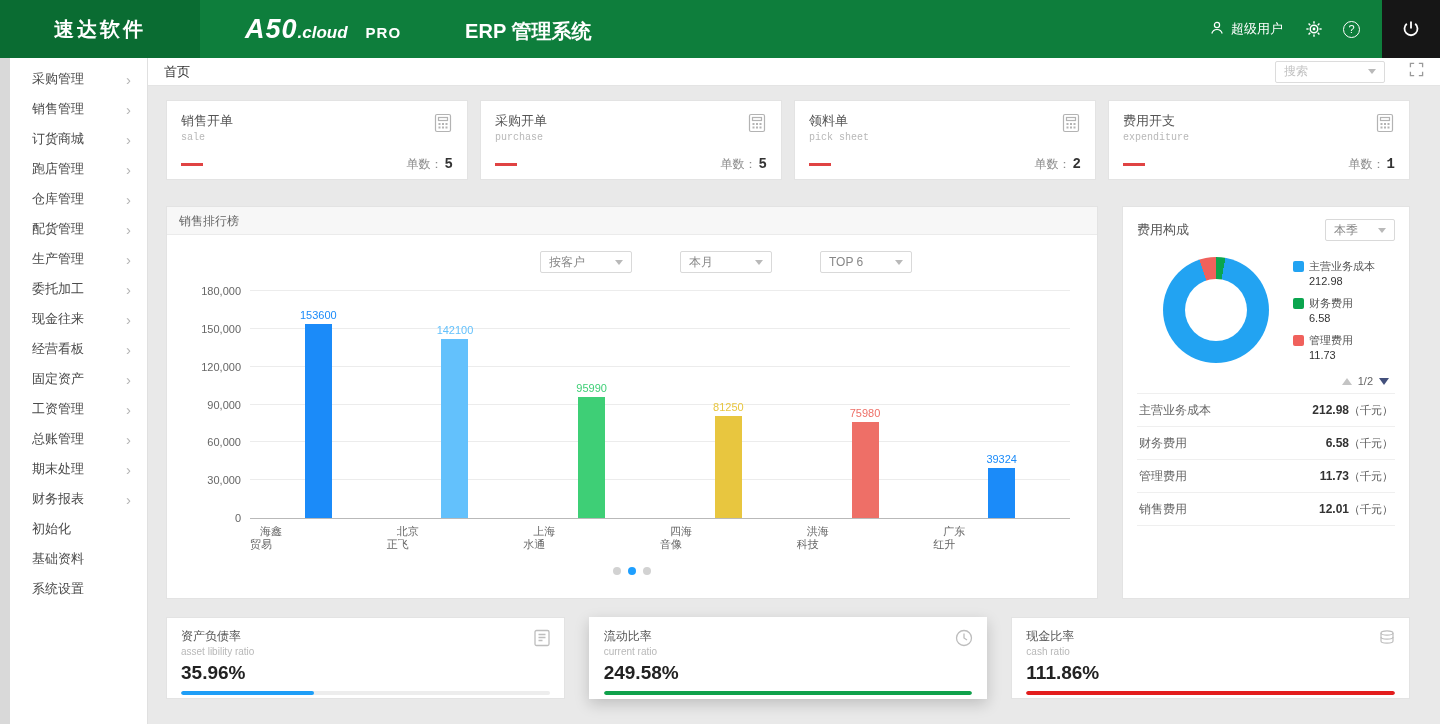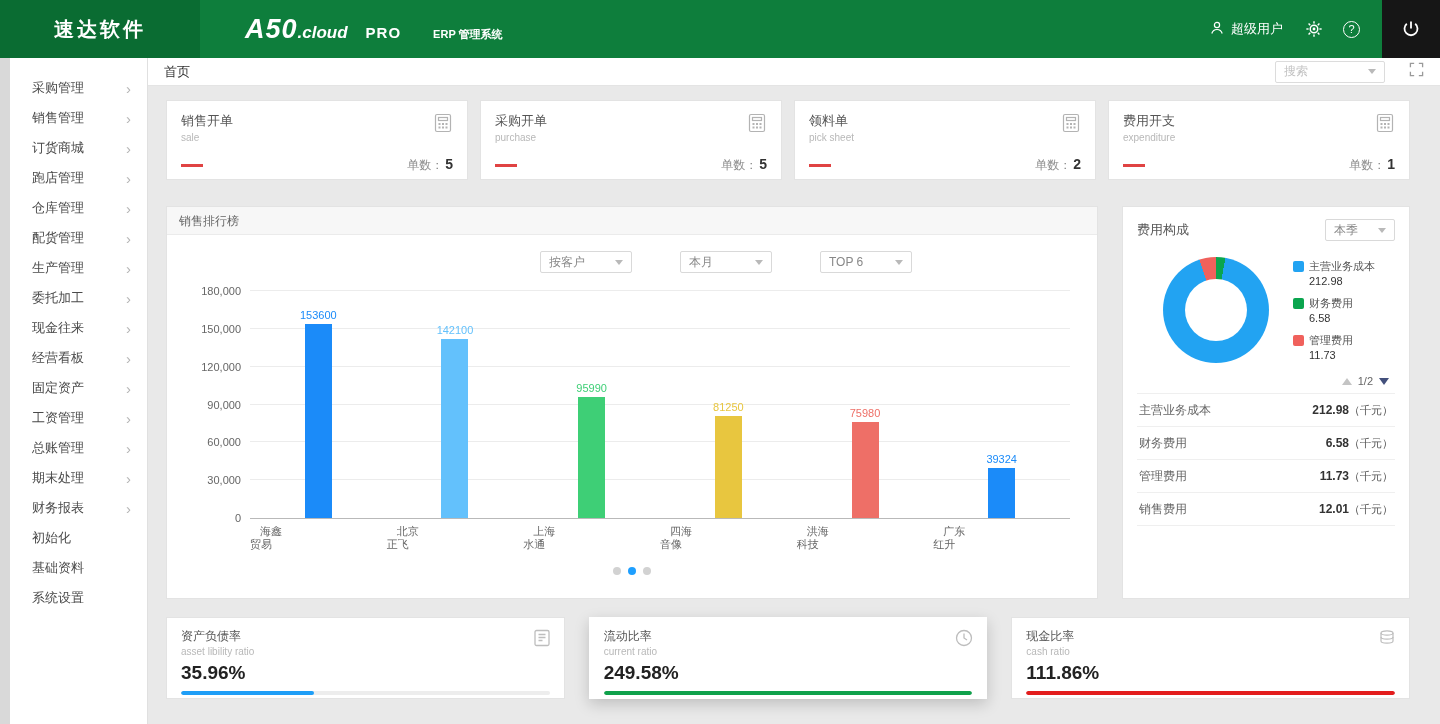--- a/index.html
+++ b/index.html
@@ -13,40 +13,40 @@
     font-family:"Liberation Sans","DejaVu Sans",sans-serif;
     background:#e9e9e9;position:relative;
   }
   
   .app-header{position:absolute;top:0;left:0;right:0;height:58px;background:var(--green-main);display:flex;align-items:center;z-index:10;}
   .logo-block{width:200px;height:100%;background:var(--green-dark);color:#fff;font-size:20px;font-weight:bold;letter-spacing:3px;display:flex;align-items:center;justify-content:center;}
   .brand{margin-left:45px;color:#fff;display:flex;align-items:baseline;}
   .brand-a50{font-size:27px;font-weight:bold;font-style:italic;letter-spacing:1px;}
   .brand-cloud{font-size:17px;font-weight:bold;font-style:italic;}
   .brand-pro{font-size:15px;font-weight:bold;margin-left:18px;letter-spacing:1px;}
-  .brand-product{font-size:11px;margin-left:32px;font-weight:bold;}
+  .brand-product{font-size:20px;margin-left:64px;font-weight:bold;}
   .header-right{margin-left:auto;display:flex;align-items:center;height:100%;text-align:right;}
   .user-chip{display:flex;align-items:center;gap:6px;color:#fff;font-size:13px;margin-right:22px;cursor:pointer;}
   .hdr-ic{display:flex;align-items:center;margin-right:20px;cursor:pointer;}
   .help-circle{width:17px;height:17px;border:1px solid #fff;border-radius:50%;color:#fff;font-size:11px;display:flex;align-items:center;justify-content:center;margin-right:22px;cursor:pointer;}
   .power-btn{width:58px;height:100%;background:#161616;display:flex;align-items:center;justify-content:center;cursor:pointer;}
   
   .left-strip{position:absolute;top:58px;left:0;width:10px;bottom:0;background:#d9d9d9;}
-  .sidebar{position:absolute;top:58px;left:10px;width:138px;bottom:0;background:#fff;border-right:1px solid #e0e0e0;padding-top:15px;}
+  .sidebar{position:absolute;top:58px;left:10px;width:138px;bottom:0;background:#fff;border-right:1px solid #e0e0e0;padding-top:6px;}
   .side-item{height:30px;display:flex;align-items:center;justify-content:space-between;padding:0 16px 0 22px;font-size:13px;color:#4a4a4a;cursor:pointer;}
   .side-chevron{color:#b5b5b5;font-size:15px;line-height:1;}
   
   .main{position:absolute;top:58px;left:148px;right:0;bottom:0;overflow:hidden;}
   .breadcrumb-bar{height:28px;background:#fff;display:flex;align-items:center;padding:0 16px;border-bottom:1px solid #e4e4e4;}
   .bc-home{font-size:13px;color:#333;}
   .bc-right{margin-left:auto;display:flex;align-items:center;gap:24px;}
   .search-select{width:110px;height:22px;border:1px solid #dcdcdc;border-radius:2px;background:#fff;display:flex;align-items:center;justify-content:space-between;padding:0 8px;font-size:12px;color:#c2c2c2;cursor:pointer;}
   .content{padding:14px 30px 0 18px;}
   
-  .stat-row{display:flex;gap:12px;}
+  .stat-row{display:flex;gap:12px;font-family:Liberation Mono, monospace;}
   .stat-card{flex:1;background:#fff;border:1px solid #e3e3e3;height:80px;position:relative;padding:11px 14px;cursor:pointer;}
   .stat-title{font-size:13px;color:#555;}
   .stat-sub{font-size:10px;color:#b8b8b8;margin-top:2px;}
   .calc-ic{position:absolute;top:11px;right:13px;}
   .stat-bottom{display:flex;justify-content:space-between;align-items:center;margin-top:13px;}
   .red-dash{width:22px;height:3px;background:var(--accent-red);}
   .stat-count{font-size:12px;color:#8c8c8c;}
   .stat-count b{font-size:14px;color:#333;margin-left:2px;}
   
   .mid-row{display:flex;gap:24px;margin-top:26px;}

